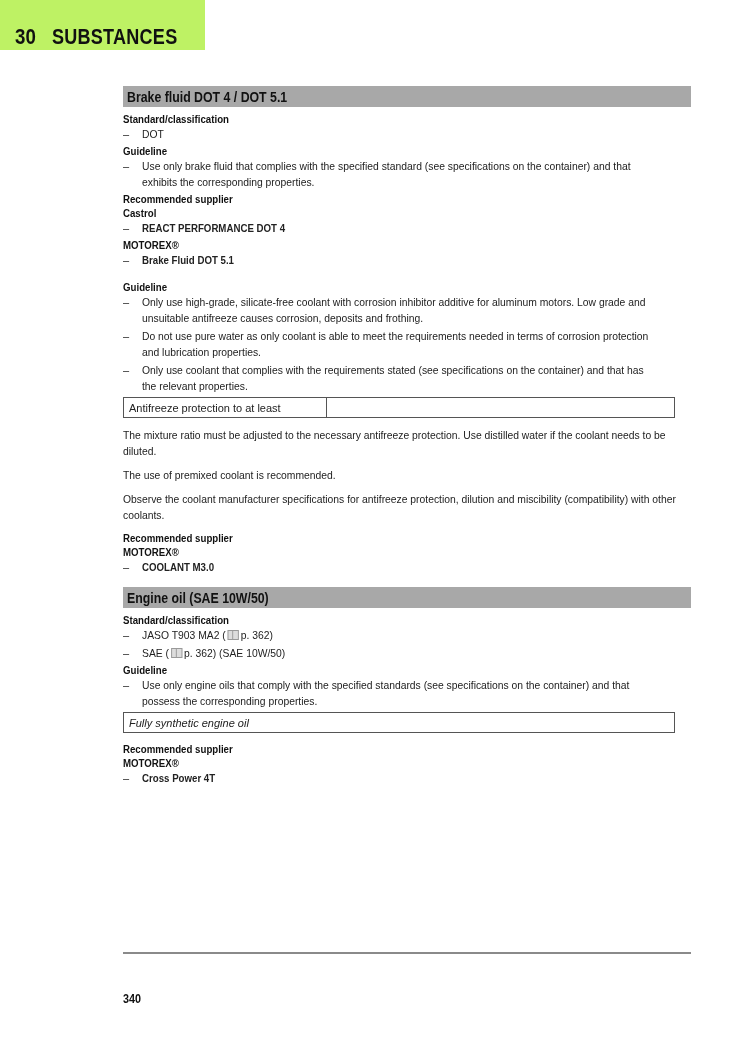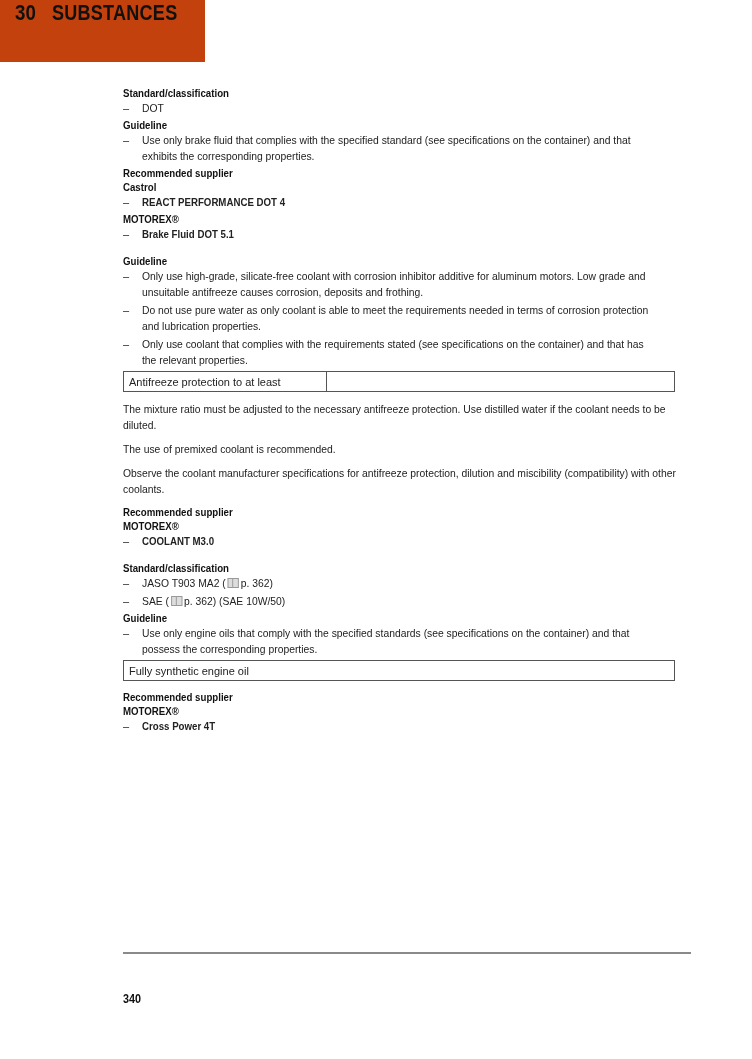--- a/index.html
+++ b/index.html
@@ -2,22 +2,22 @@
 <html><head>
 <meta charset="utf-8">
 <style>
   html, body { margin: 0; padding: 0; background: #ffffff; }
   body {
     width: 752px; height: 1059px; position: relative; overflow: hidden;
     font-family: "Liberation Sans", "DejaVu Sans", sans-serif;
     color: #1a1a1a;
   }
   .chapter-tab {
-    position: absolute; left: 0; top: 0; width: 205px; height: 62px;
-    background: #c2410c; display: flex; align-items: flex-start;
+    position: absolute; left: 0; top: 0; width: 205px; height: 50px;
+    background: #bef264; display: flex; align-items: flex-end;
   }
   .chapter-tab .num {
     font-family: "Liberation Sans Narrow", "Liberation Sans", sans-serif;
     font-weight: bold; font-size: 22px; color: #111; margin-left: 15px;
     transform: scaleX(0.85); transform-origin: left center; display: inline-block; width: 32px;
   }
   .chapter-tab .title {
     font-weight: bold; font-size: 22px; color: #111; margin-left: 8px;
     transform: scaleX(0.82); transform-origin: left center; display: inline-block; letter-spacing: 0.3px;
   }
@@ -37,21 +37,21 @@
   .item { display: flex; font-size: 11px; line-height: 16px; color: #222; margin-bottom: 2px; }
   .item .dash { width: 19px; flex: none; }
   .item .txt { flex: 1; transform: scaleX(0.94); transform-origin: left top; width: 106%; }
   .item.bold .txt { font-weight: bold; transform: scaleX(0.88); }
   .para { font-size: 11px; line-height: 16px; color: #222; margin: 8px 0 8px 0; transform: scaleX(0.94); transform-origin: left top; width: 106%; }
   .spec-table {
     display: flex; border: 1px solid #555; height: 19px; font-size: 11px; color: #222; margin: 3px 16px 9px 0;
   }
   .spec-table .c1 { width: 197px; border-right: 1px solid #555; padding-left: 5px; display: flex; align-items: center; }
   .spec-table .c2 { flex: 1; padding-left: 5px; display: flex; align-items: center; }
-  .spec-table.single .c1 { width: auto; border-right: none; flex: 1; }
+  .spec-table.single .c1 { width: auto; border-right: none; flex: 1; font-style: italic; }
   .book-icon {
     display: inline-block; width: 10px; height: 8px; border: 1px solid #999; background: #ddd;
     vertical-align: -1px; margin: 0 2px; position: relative;
   }
   .book-icon::after { content: ""; position: absolute; left: 4px; top: 0; width: 1px; height: 8px; background: #999; }
   .gap-m { height: 10px; }
   .footer-rule { position: absolute; left: 123px; top: 952px; width: 568px; height: 2px; background: #8a8a8a; }
   .page-num {
     position: absolute; left: 123px; top: 992px; font-weight: bold; font-size: 12px; color: #111;
     transform: scaleX(0.9); transform-origin: left top;
@@ -60,20 +60,23 @@
 </head>
 <body>
 
 <div class="chapter-tab">
   <span class="num">30</span>
   <span class="title">SUBSTANCES</span>
 </div>
 
 <div class="content">
 
+  <div class="section-head">
+    <span>Brake fluid DOT 4 / DOT 5.1</span>
+  </div>
   <div class="label">Standard/classification</div>
   <div class="item">
     <span class="dash">–</span>
     <span class="txt">DOT</span>
   </div>
   <div class="label">Guideline</div>
   <div class="item">
     <span class="dash">–</span>
     <span class="txt">Use only brake fluid that complies with the specified standard (see specifications on the container) and that exhibits the corresponding properties.</span>
   </div>
@@ -110,20 +113,23 @@
   <div class="para">The use of premixed coolant is recommended.</div>
   <div class="para">Observe the coolant manufacturer specifications for antifreeze protection, dilution and miscibility (compatibility) with other coolants.</div>
   <div class="label">Recommended supplier</div>
   <div class="label">MOTOREX®</div>
   <div class="item bold">
     <span class="dash">–</span>
     <span class="txt">COOLANT M3.0</span>
   </div>
   <div class="gap-m"></div>
 
+  <div class="section-head">
+    <span>Engine oil (SAE 10W/50)</span>
+  </div>
   <div class="label">Standard/classification</div>
   <div class="item">
     <span class="dash">–</span>
     <span class="txt">
       <span>JASO T903 MA2 (</span><span class="book-icon"></span><span>p. 362</span><span>)</span>
     </span>
   </div>
   <div class="item">
     <span class="dash">–</span>
     <span class="txt">

